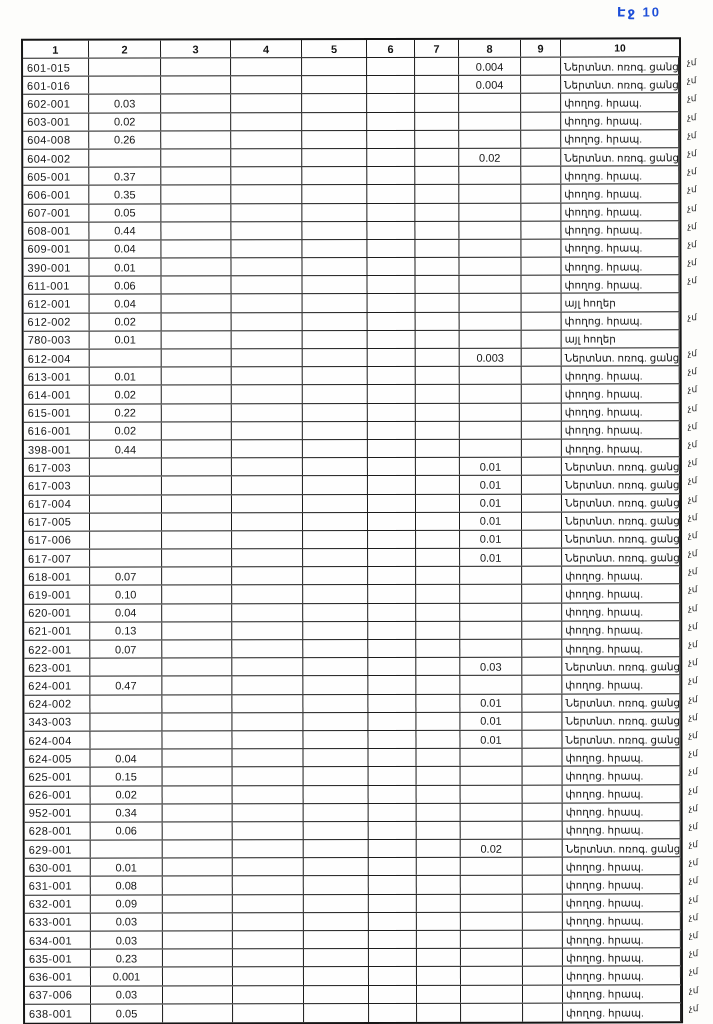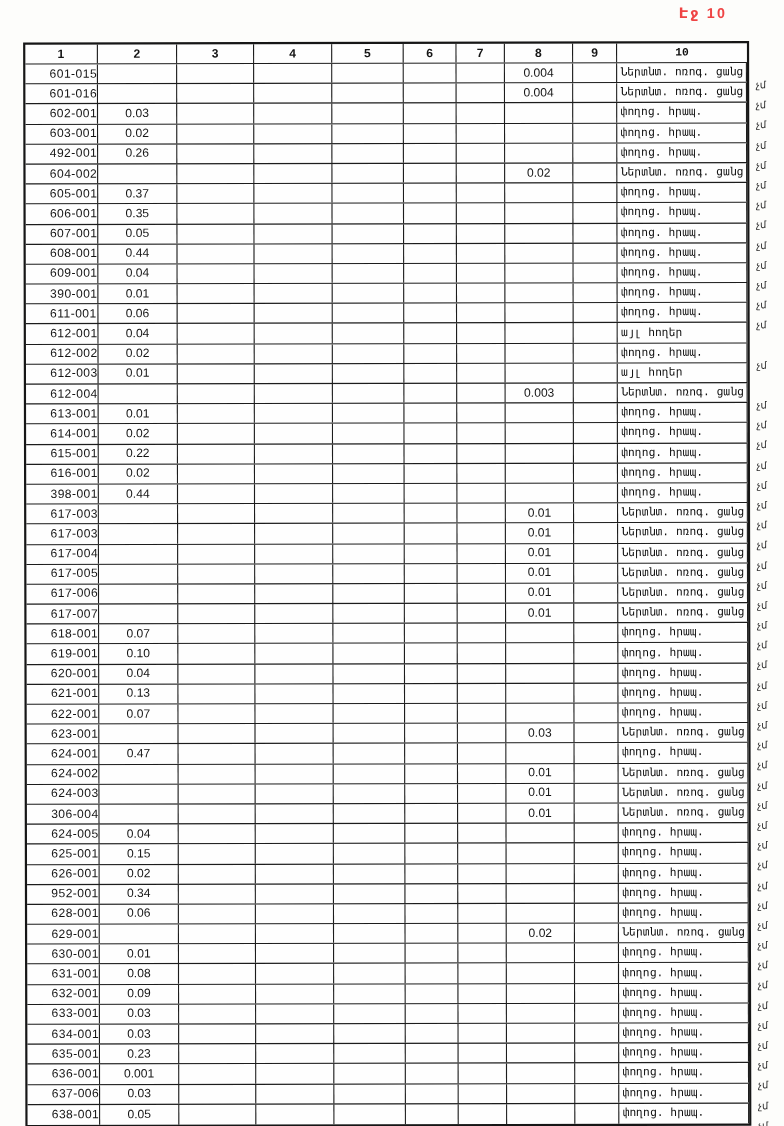--- a/index.html
+++ b/index.html
@@ -10,21 +10,21 @@
     color:#151515;
     overflow:hidden;
   }
   .sheet{
     position:relative;width:713px;height:1024px;
     transform:rotate(-0.12deg);
   }
   .page-header{
     position:absolute;top:5px;left:618px;
     font-size:13px;font-weight:bold;letter-spacing:2px;
-    color:#ef4444;
+    color:#1d4ed8;
   }
   .grid{
     position:absolute;left:22px;top:38px;
     width:656px;
     border:2px solid #161616;
     background:#fefefe;
   }
   .row{
     position:relative;
     display:flex;
@@ -37,34 +37,34 @@
   .row.header{height:18px;font-weight:bold;font-size:12px;}
   .cell{
     box-sizing:border-box;
     height:100%;
     border-right:1.4px solid #1c1c1c;
     display:flex;align-items:center;
     font-size:11px;
     overflow:hidden;white-space:nowrap;
   }
   .cell:last-of-type{border-right:none;}
-  .c1{width:66px;padding-left:22px;justify-content:flex-start;letter-spacing:0.4px;}
+  .c1{width:66px;padding-left:4px;justify-content:flex-start;letter-spacing:0.4px;}
   .c2{width:72px;justify-content:center;}
   .c3{width:70px;}
   .c4{width:71px;}
   .c5{width:65px;}
   .c6{width:48px;}
   .c7{width:44px;}
   .c8{width:62px;justify-content:center;}
   .c9{width:40px;}
   .c10{width:118px;padding-left:3px;justify-content:flex-start;
-       font-size:10.3px;font-family:Liberation Mono, monospace;color:#101010;}
+       font-size:10.3px;font-family:Liberation Sans, sans-serif;color:#101010;}
   .header .cell{justify-content:center;padding-left:0;}
   .note{
-    position:absolute;left:calc(100% + 8px);top:16px;
+    position:absolute;left:calc(100% + 8px);top:0;
     font-size:9px;color:#2b2b2b;
     font-family:"DejaVu Sans",sans-serif;
     white-space:nowrap;
   }
 </style>
 </head>
 <body>
 
 <div class="sheet">
 
@@ -134,21 +134,21 @@
     <div class="cell c5"></div>
     <div class="cell c6"></div>
     <div class="cell c7"></div>
     <div class="cell c8"></div>
     <div class="cell c9"></div>
     <div class="cell c10">փողոց. հրապ.</div>
     <div class="note">չմ</div>
   </div>
 
   <div class="row">
-    <div class="cell c1">492-001</div>
+    <div class="cell c1">604-008</div>
     <div class="cell c2">0.26</div>
     <div class="cell c3"></div>
     <div class="cell c4"></div>
     <div class="cell c5"></div>
     <div class="cell c6"></div>
     <div class="cell c7"></div>
     <div class="cell c8"></div>
     <div class="cell c9"></div>
     <div class="cell c10">փողոց. հրապ.</div>
     <div class="note">չմ</div>
@@ -288,21 +288,21 @@
     <div class="cell c5"></div>
     <div class="cell c6"></div>
     <div class="cell c7"></div>
     <div class="cell c8"></div>
     <div class="cell c9"></div>
     <div class="cell c10">փողոց. հրապ.</div>
     <div class="note">չմ</div>
   </div>
 
   <div class="row">
-    <div class="cell c1">612-003</div>
+    <div class="cell c1">780-003</div>
     <div class="cell c2">0.01</div>
     <div class="cell c3"></div>
     <div class="cell c4"></div>
     <div class="cell c5"></div>
     <div class="cell c6"></div>
     <div class="cell c7"></div>
     <div class="cell c8"></div>
     <div class="cell c9"></div>
     <div class="cell c10">այլ հողեր</div>
     <div class="note"></div>
@@ -582,35 +582,35 @@
     <div class="cell c5"></div>
     <div class="cell c6"></div>
     <div class="cell c7"></div>
     <div class="cell c8">0.01</div>
     <div class="cell c9"></div>
     <div class="cell c10">Ներտնտ. ոռոգ. ցանց</div>
     <div class="note">չմ</div>
   </div>
 
   <div class="row">
-    <div class="cell c1">624-003</div>
+    <div class="cell c1">343-003</div>
     <div class="cell c2"></div>
     <div class="cell c3"></div>
     <div class="cell c4"></div>
     <div class="cell c5"></div>
     <div class="cell c6"></div>
     <div class="cell c7"></div>
     <div class="cell c8">0.01</div>
     <div class="cell c9"></div>
     <div class="cell c10">Ներտնտ. ոռոգ. ցանց</div>
     <div class="note">չմ</div>
   </div>
 
   <div class="row">
-    <div class="cell c1">306-004</div>
+    <div class="cell c1">624-004</div>
     <div class="cell c2"></div>
     <div class="cell c3"></div>
     <div class="cell c4"></div>
     <div class="cell c5"></div>
     <div class="cell c6"></div>
     <div class="cell c7"></div>
     <div class="cell c8">0.01</div>
     <div class="cell c9"></div>
     <div class="cell c10">Ներտնտ. ոռոգ. ցանց</div>
     <div class="note">չմ</div>

